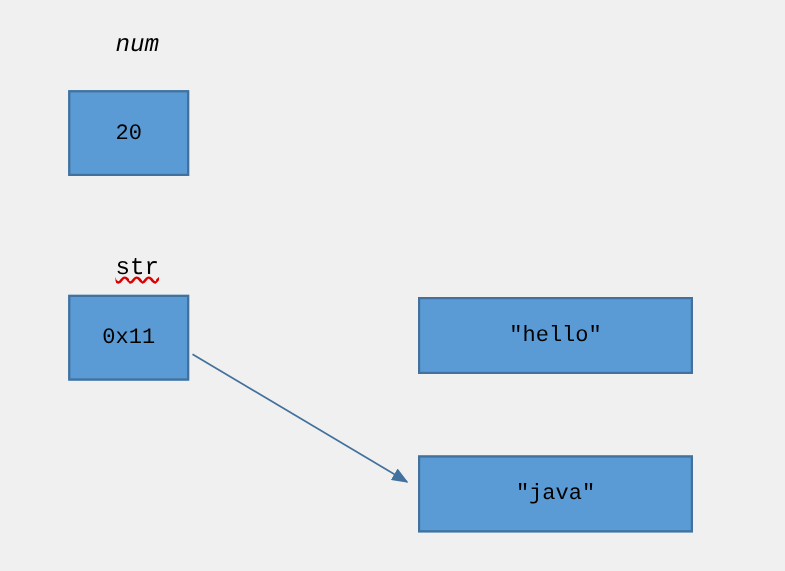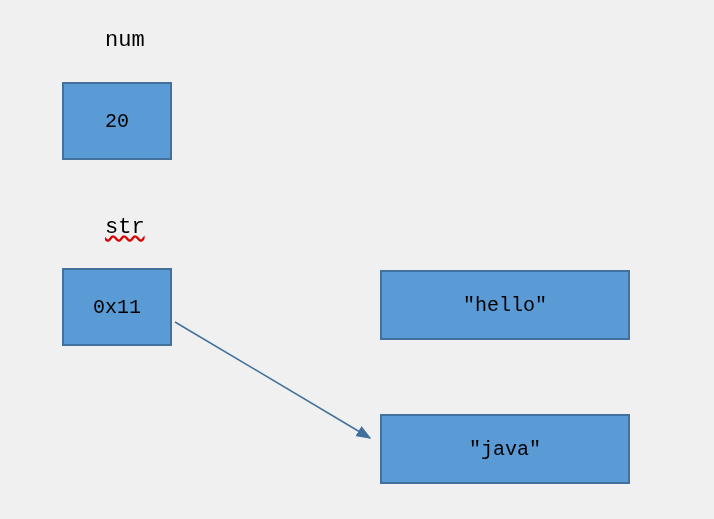--- a/index.html
+++ b/index.html
@@ -13,20 +13,21 @@
     }
     .label {
       position: absolute;
       font-size: 22px;
       color: #000;
       font-family: "Courier New", monospace;
     }
     .label-underline {
       border-bottom: 2px wavy #d00;
       text-decoration: underline wavy #d00;
+      margin-top: 16px;
     }
     .box {
       position: absolute;
       background: #5b9bd5;
       border: 2px solid #41719c;
       display: flex;
       align-items: center;
       justify-content: center;
       font-size: 20px;
       color: #000000;
@@ -43,21 +44,21 @@
     .arrow-svg {
       position: absolute;
       top: 0;
       left: 0;
       pointer-events: none;
     }
   </style>
 </head>
 <body>
 
-<div class="label" style="left:105px; top:28px;">num</div>
+<div class="label" style="left:105px; top:28px;font-style:italic;">num</div>
 
 <div class="box box-small" style="left:62px; top:82px;">
   <span>20</span>
 </div>
 
 <div class="label label-underline" style="left:105px; top:215px;">str</div>
 
 <div class="box box-small" style="left:62px; top:268px;">
   <span>0x11</span>
 </div>

